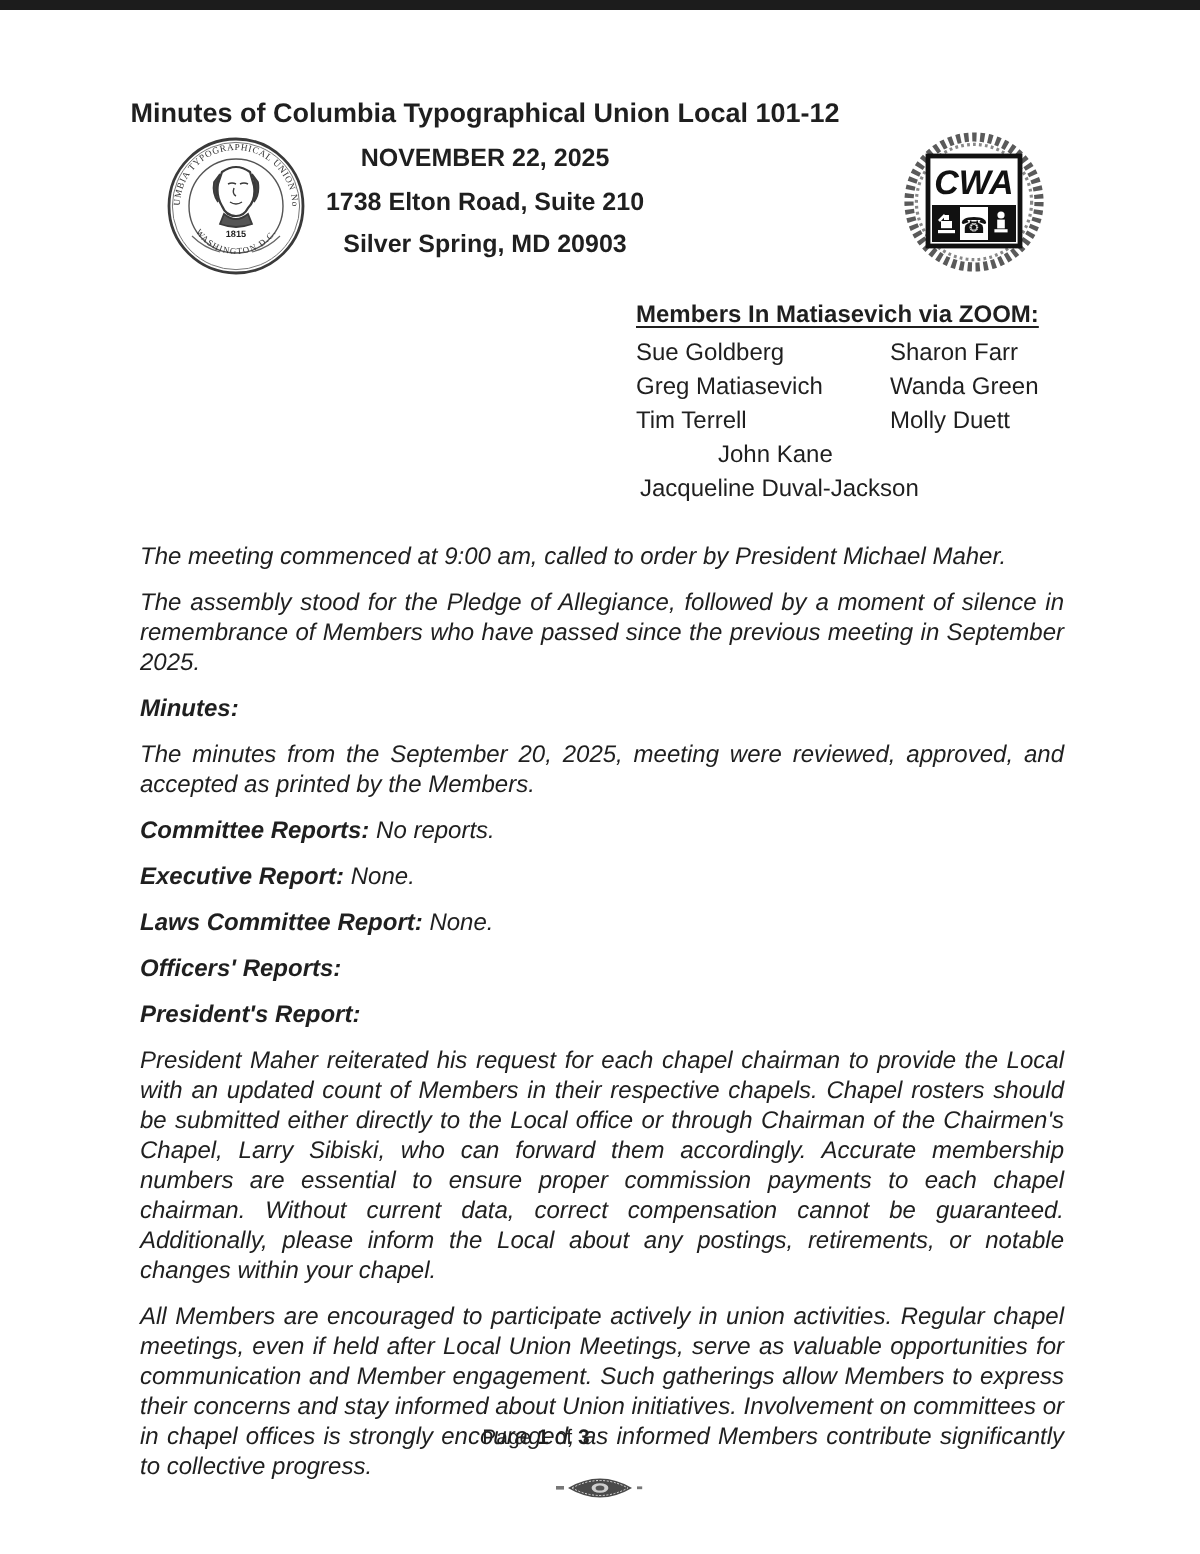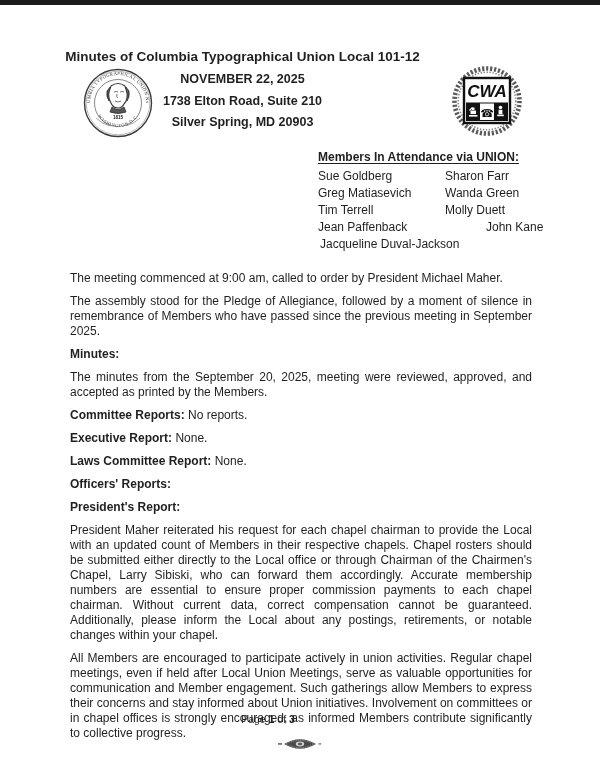--- a/index.html
+++ b/index.html
@@ -29,21 +29,21 @@
     text-decoration:underline; text-decoration-thickness:1.4px; text-underline-offset:2px;
   }
   .att-grid { display:grid; line-height:17px; }
   .att-left  .att-grid { grid-template-columns:105px 1fr; }
   .att-right .att-grid { grid-template-columns:127px 1fr; }
   .att-span { grid-column:1 / span 2; padding-left:2px; }
   .indent-sm { padding-left:4px;margin-left:37px; }
 
   
   .doc-body { position:absolute; left:70px; top:271px; width:462px; font-size:12px; line-height:15px; }
-  .doc-body p { margin:0 0 8px 0; text-align:justify; }
+  .doc-body p { margin:0 0 8px 0; text-align:justify;font-style:italic; }
   .doc-body p.left { text-align:left; }
   .lbl { font-weight:700; }
 
   
   .page-footer { position:absolute; left:0; top:713px; width:536px; text-align:center; font-size:10.5px; line-height:13px; color:#1f1f1f; }
   .page-footer .num { font-weight:700; }
   .union-bug { position:absolute; left:50%; top:738px; transform:translateX(-50%); }
 </style>
 </head>
 <body>
@@ -102,29 +102,28 @@
 
     <g fill="#fff">
       <circle cx="51.5" cy="42.5" r="1.8"></circle>
       <rect x="49.6" y="44.8" width="3.8" height="4.4"></rect>
       <rect x="48.2" y="49.6" width="6.6" height="1.6"></rect>
     </g>
   </svg>
 
 
   <div class="att-block att-right">
-    <div class="att-head">Members In Attendance via UNION:</div>
+    <div class="att-head">Members In Matiasevich via ZOOM:</div>
     <div class="att-grid">
       <span>Sue Goldberg</span>
       <span>Sharon Farr</span>
       <span>Greg Matiasevich</span>
       <span>Wanda Green</span>
       <span>Tim Terrell</span>
       <span>Molly Duett</span>
-      <span>Jean Paffenback</span>
       <span class="indent-sm">John Kane</span>
       <span class="att-span">Jacqueline Duval-Jackson</span>
     </div>
   </div>
 
   <main class="doc-body">
     <p class="left">The meeting commenced at 9:00 am, called to order by President Michael Maher.</p>
     <p>The assembly stood for the Pledge of Allegiance, followed by a moment of silence in remembrance of Members who have passed since the previous meeting in September 2025.</p>
     <p class="left"><span class="lbl">Minutes:</span></p>
     <p>The minutes from the September 20, 2025, meeting were reviewed, approved, and accepted as printed by the Members.</p>

